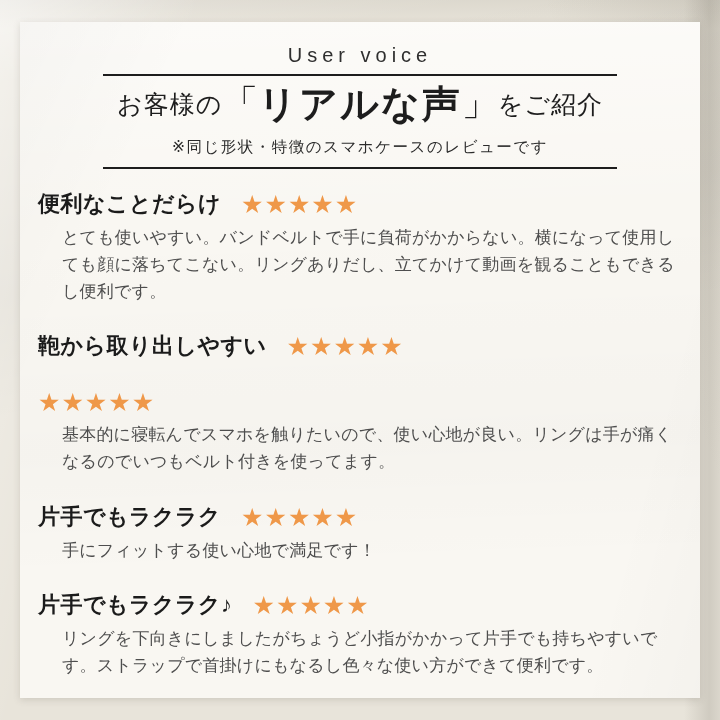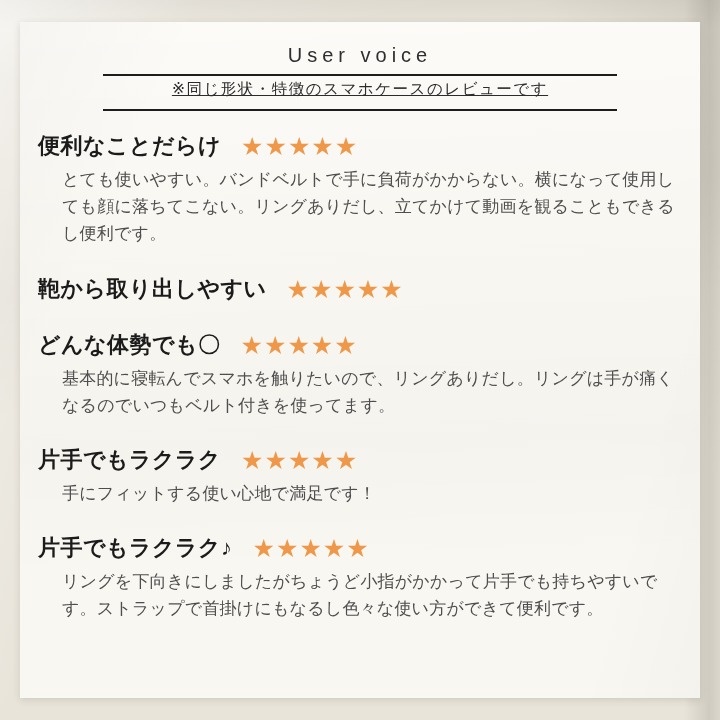--- a/index.html
+++ b/index.html
@@ -33,21 +33,21 @@
     border-top:2px solid #1d1d1d;height:0;
   }
   .main-title{
     margin-top:7px;display:flex;justify-content:center;align-items:center;
     color:#1d1d1d;white-space:nowrap;
   }
   .title-side{font-size:25px;font-weight:500;letter-spacing:1px;}
   .title-bracket{font-size:36px;font-weight:400;line-height:1;position:relative;top:-2px;}
   .title-emphasis{font-size:38px;font-weight:800;letter-spacing:2px;line-height:1.15;}
   .note{
-    margin-top:3px;font-size:15.5px;letter-spacing:1.5px;color:#2b2b2b;font-weight:500;text-decoration:underline;
+    margin-top:10px;font-size:15.5px;letter-spacing:1.5px;color:#2b2b2b;font-weight:500;
   }
   .rule-bottom{margin-top:9px;}
   .reviews{padding:20px 18px 0 18px;}
   .review{margin-bottom:26px;}
   .review-head{
     display:flex;align-items:flex-start;gap:20px;white-space:nowrap;
   }
   .review-title{
     font-size:22px;font-weight:700;color:#1b1b1b;letter-spacing:.5px;
   }
@@ -60,20 +60,27 @@
   }
 </style>
 </head>
 <body>
 
 <div class="card">
 
   <div class="header">
     <div class="eyebrow">User voice</div>
     <hr class="rule">
+    <div class="main-title">
+      <span class="title-side">お客様の</span>
+      <span class="title-bracket">「</span>
+      <span class="title-emphasis">リアルな声</span>
+      <span class="title-bracket">」</span>
+      <span class="title-side">をご紹介</span>
+    </div>
     <div class="note">※同じ形状・特徴のスマホケースのレビューです</div>
     <hr class="rule rule-bottom">
   </div>
 
   <div class="reviews">
 
     <div class="review">
       <div class="review-head">
         <span class="review-title">便利なことだらけ</span>
         <span class="review-stars">★★★★★</span>
@@ -83,24 +90,23 @@
 
     <div class="review">
       <div class="review-head">
         <span class="review-title">鞄から取り出しやすい</span>
         <span class="review-stars">★★★★★</span>
       </div>
     </div>
 
     <div class="review">
       <div class="review-head">
-        <span class="review-title">どんな体勢でも〇</span>
         <span class="review-stars">★★★★★</span>
       </div>
-      <div class="review-body">基本的に寝転んでスマホを触りたいので、リングありだし。リングは手が痛くなるのでいつもベルト付きを使ってます。</div>
+      <div class="review-body">基本的に寝転んでスマホを触りたいので、使い心地が良い。リングは手が痛くなるのでいつもベルト付きを使ってます。</div>
     </div>
 
     <div class="review">
       <div class="review-head">
         <span class="review-title">片手でもラクラク</span>
         <span class="review-stars">★★★★★</span>
       </div>
       <div class="review-body">手にフィットする使い心地で満足です！</div>
     </div>
 

